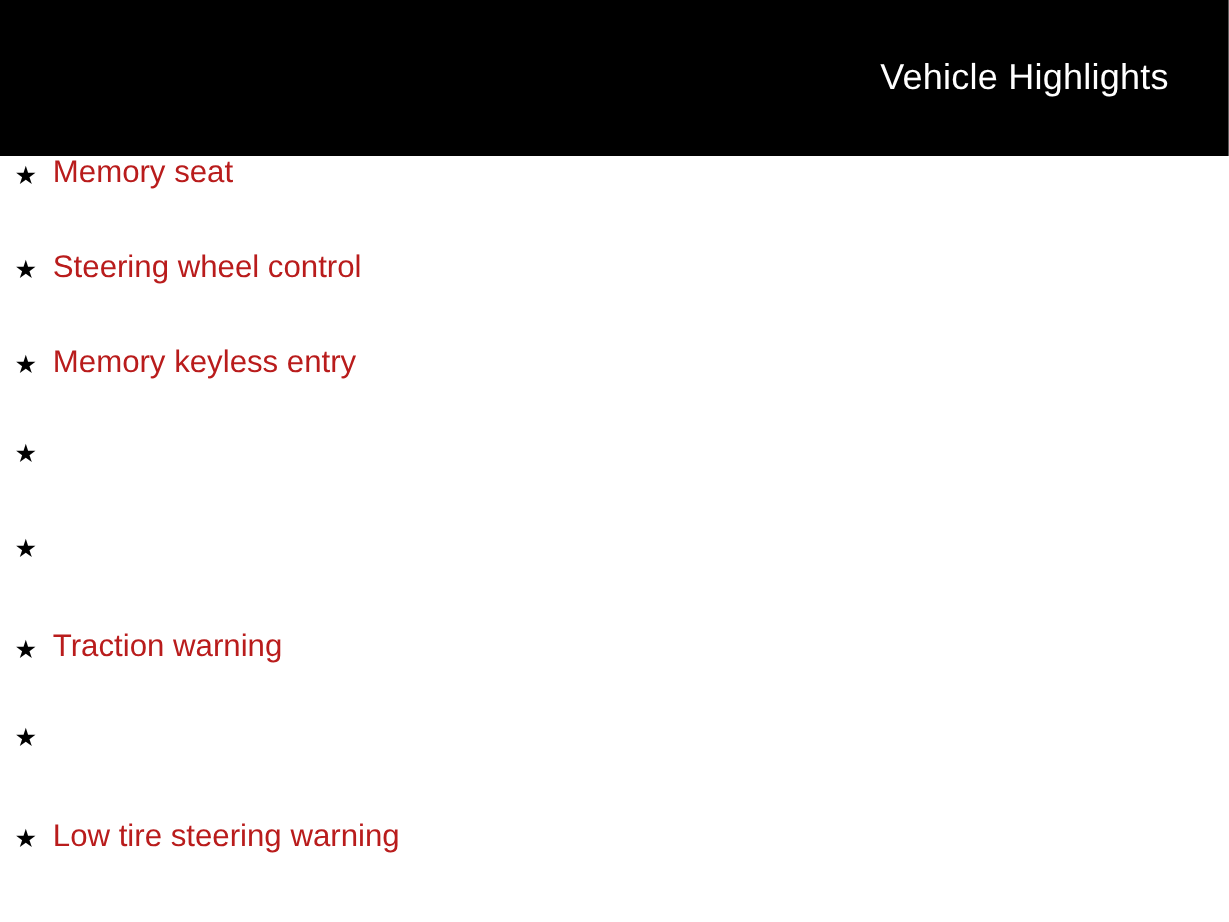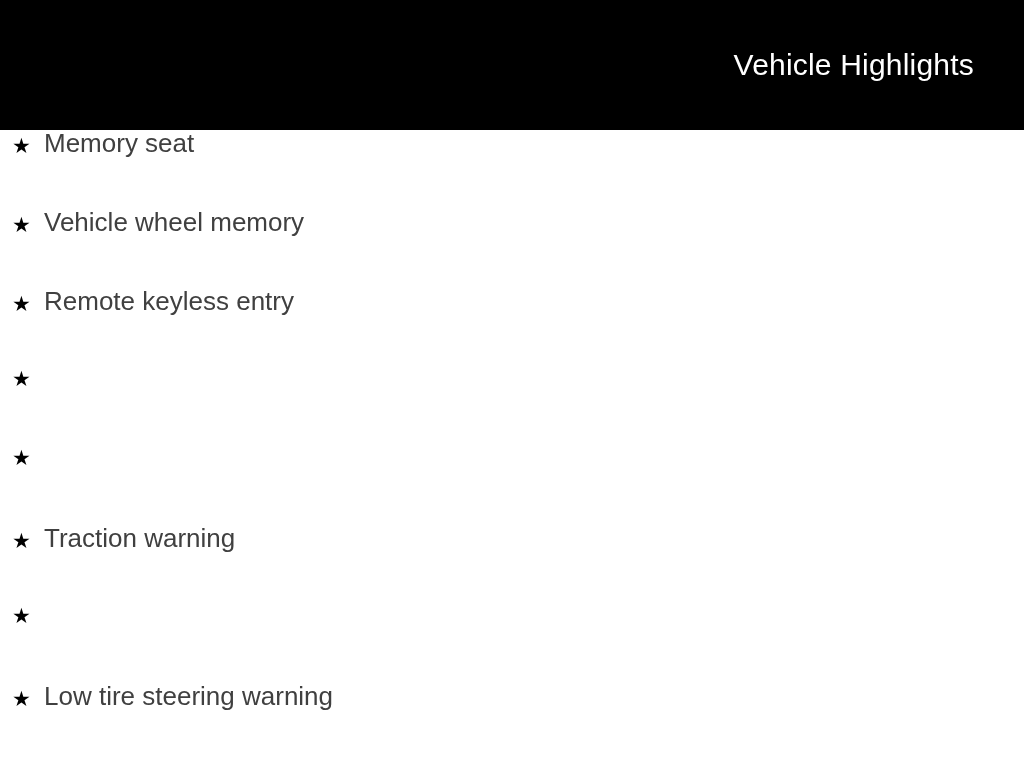--- a/index.html
+++ b/index.html
@@ -65,21 +65,21 @@
     line-height: 1;
     width: 32px;
     flex: 0 0 32px;
     display: inline-block;
     text-align: left;
     position: relative;
     top: 1px;
   }
 
   .highlight-label {
-    color: #404040;
+    color: #b91c1c;
     font-size: 26px;
     line-height: 1;
     white-space: nowrap;
   }
 </style>
 </head>
 <body>
 
 <div class="page">
 
@@ -87,25 +87,25 @@
     <div class="header-title">Vehicle Highlights</div>
   </div>
 
   <ul class="highlights-list">
     <li class="highlight-item">
       <span class="bullet-star">★</span>
       <span class="highlight-label">Memory seat</span>
     </li>
     <li class="highlight-item">
       <span class="bullet-star">★</span>
-      <span class="highlight-label">Vehicle wheel memory</span>
+      <span class="highlight-label">Steering wheel control</span>
     </li>
     <li class="highlight-item">
       <span class="bullet-star">★</span>
-      <span class="highlight-label">Remote keyless entry</span>
+      <span class="highlight-label">Memory keyless entry</span>
     </li>
     <li class="highlight-item">
       <span class="bullet-star">★</span>
     </li>
     <li class="highlight-item">
       <span class="bullet-star">★</span>
     </li>
     <li class="highlight-item">
       <span class="bullet-star">★</span>
       <span class="highlight-label">Traction warning</span>

